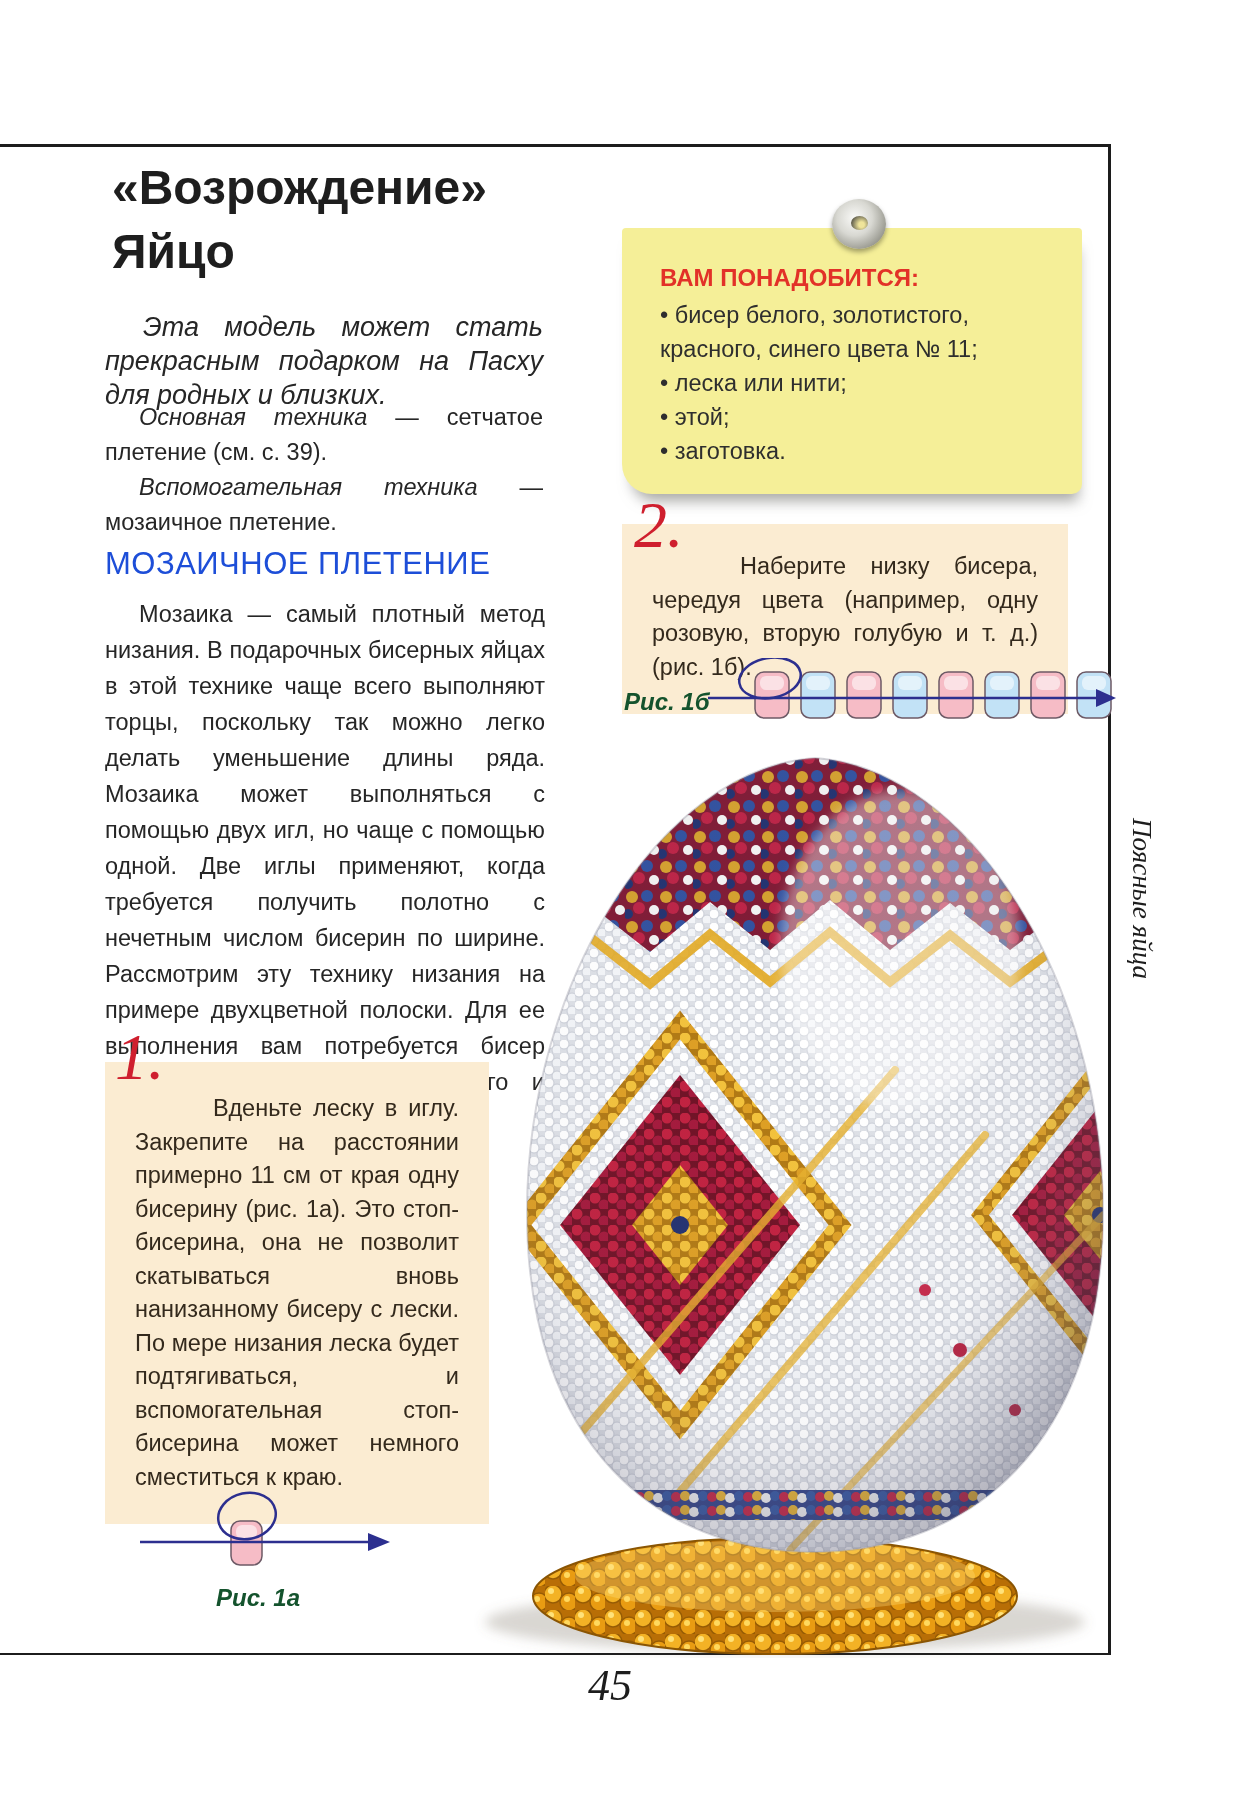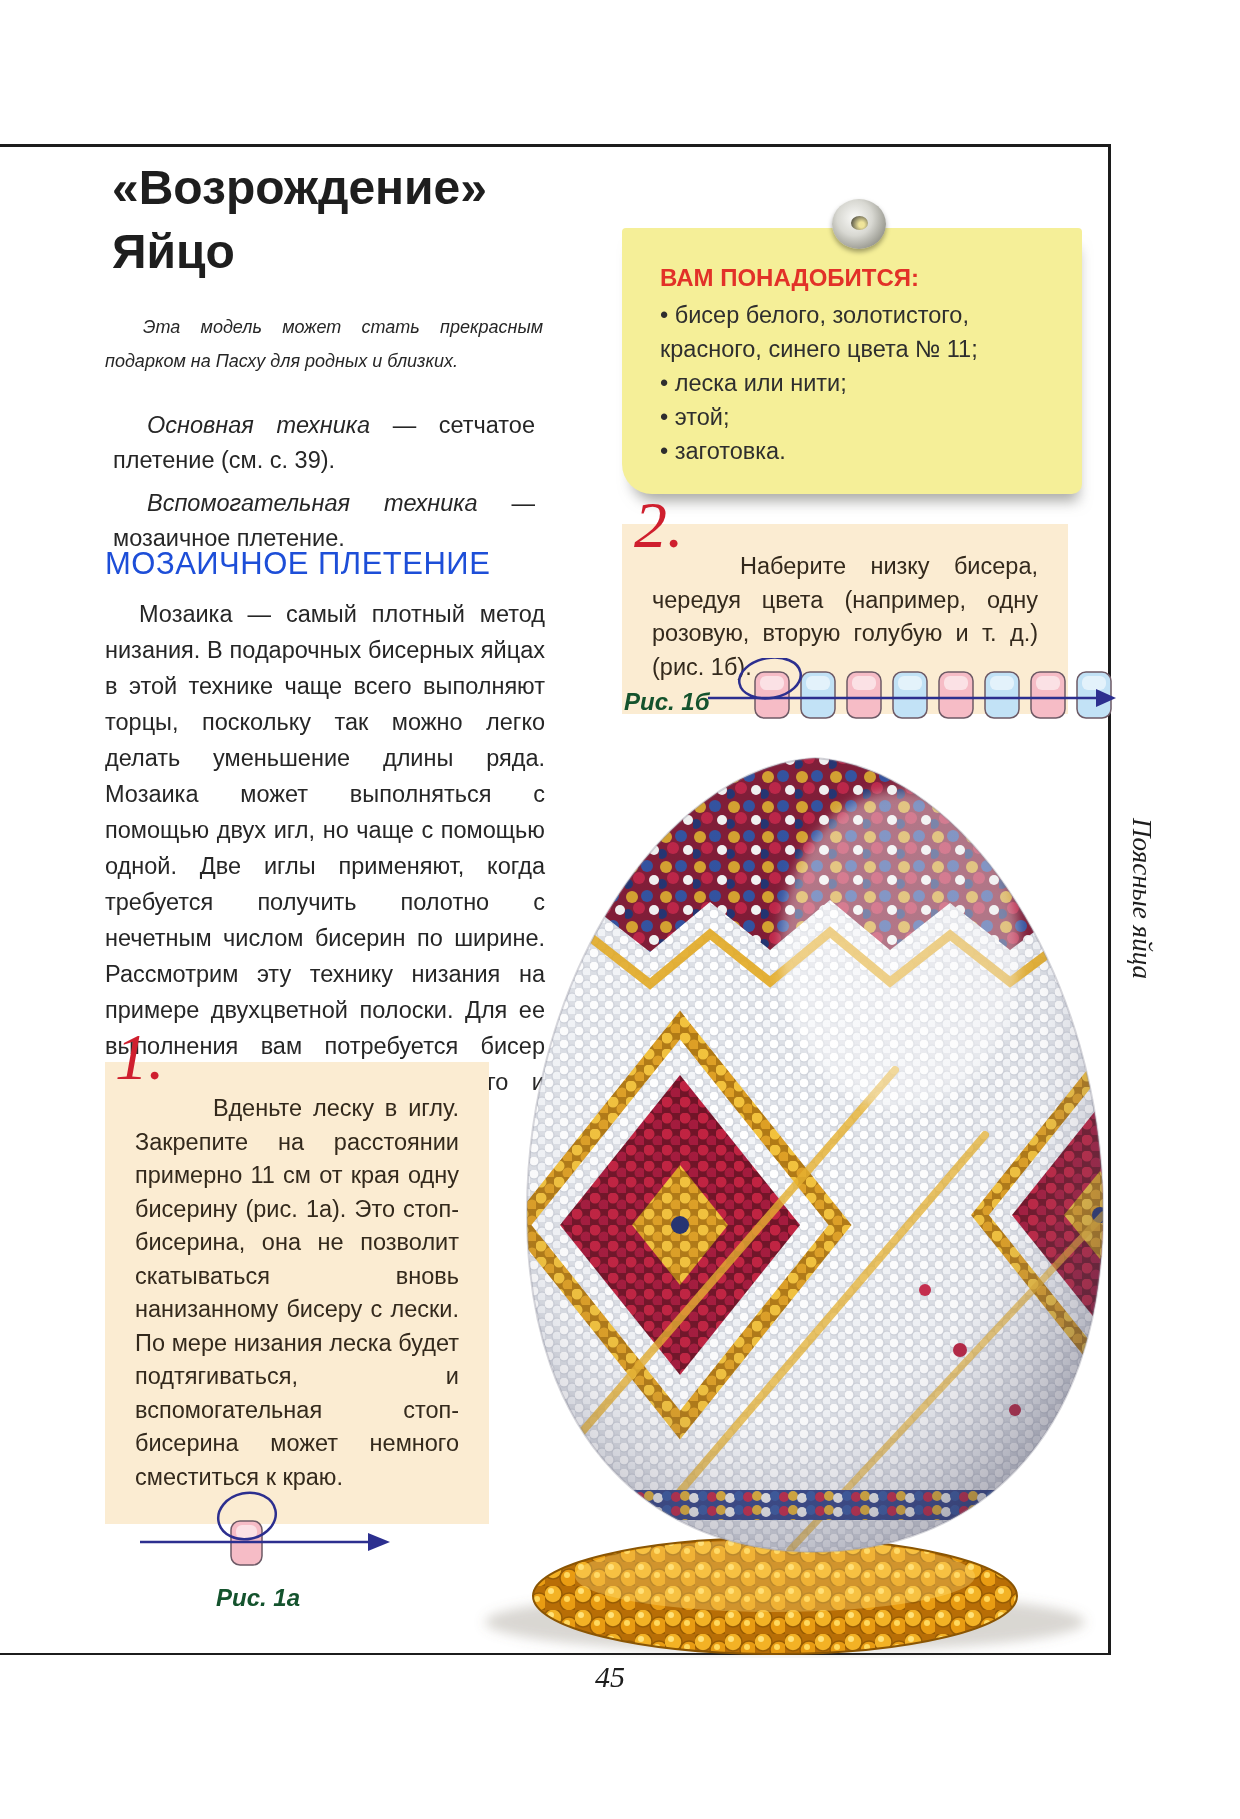--- a/index.html
+++ b/index.html
@@ -6,25 +6,25 @@
   body{
     width:1240px;height:1819px;position:relative;background:#ffffff;
     font-family:"Liberation Sans",sans-serif;color:#262626;overflow:hidden;
   }
   .frame-top{position:absolute;left:0;top:144px;width:1111px;height:3px;background:#1c1c1c;}
   .frame-right{position:absolute;left:1108px;top:144px;width:3px;height:1511px;background:#1c1c1c;}
   .frame-bottom{position:absolute;left:0;top:1653px;width:1110px;height:2px;background:#1c1c1c;}
 
   .title{position:absolute;left:112px;top:156px;width:460px;font-size:48px;font-weight:bold;
          line-height:64px;color:#1e1e1e;}
-  .lead{position:absolute;left:105px;top:310px;width:438px;font-style:italic;font-size:18px;
+  .lead{position:absolute;left:105px;top:310px;width:438px;font-style:italic;font-size:27px;
         line-height:34px;text-align:justify;text-indent:38px;color:#262626;}
   .tech{position:absolute;left:105px;top:400px;width:438px;font-size:23.5px;line-height:35px;
         text-align:justify;}
-  .tech p{margin:8px;text-indent:34px;}
+  .tech p{margin:0;text-indent:34px;}
   .it{font-style:italic;}
   .section-heading{position:absolute;left:105px;top:546px;font-size:31px;letter-spacing:.5px;}
   .section-text{position:absolute;left:105px;top:596px;width:440px;font-size:23.5px;
         line-height:36px;text-align:justify;text-indent:34px;}
 
   .step-box{background:#fbecd2;position:absolute;}
   .step-num{position:absolute;font-family:"Liberation Serif",serif;font-style:italic;
         font-size:66px;line-height:66px;}
   .step1{left:105px;top:1062px;width:352px;padding:16px 16px 16px 16px;}
   .step1 .step-num{top:-38px;left:10px;}
@@ -51,21 +51,21 @@
   .fig1a-label{left:216px;top:1584px;}
   .fig1b-label{left:624px;top:688px;}
   .fig-svg{position:absolute;}
   .fig1a-svg{left:140px;top:1478px;}
   .fig1b-svg{left:700px;top:658px;}
   .egg-svg{position:absolute;left:455px;top:650px;}
 
   .sidebar-label{position:absolute;left:1126px;top:818px;font-family:"Liberation Serif",serif;
         font-style:italic;font-size:27px;color:#1d1d1d;writing-mode:vertical-rl;}
   .page-number{position:absolute;left:555px;top:1660px;width:110px;text-align:center;
-        font-family:"Liberation Serif",serif;font-style:italic;font-size:30px;color:#1d1d1d;}
+        font-family:"Liberation Serif",serif;font-style:italic;font-size:44px;color:#1d1d1d;}
 </style>
 </head>
 <body>
 
 <div class="frame-top"></div>
 <div class="frame-right"></div>
 <div class="frame-bottom"></div>
 
 <div class="title">
   <div>«Возрождение»</div>

